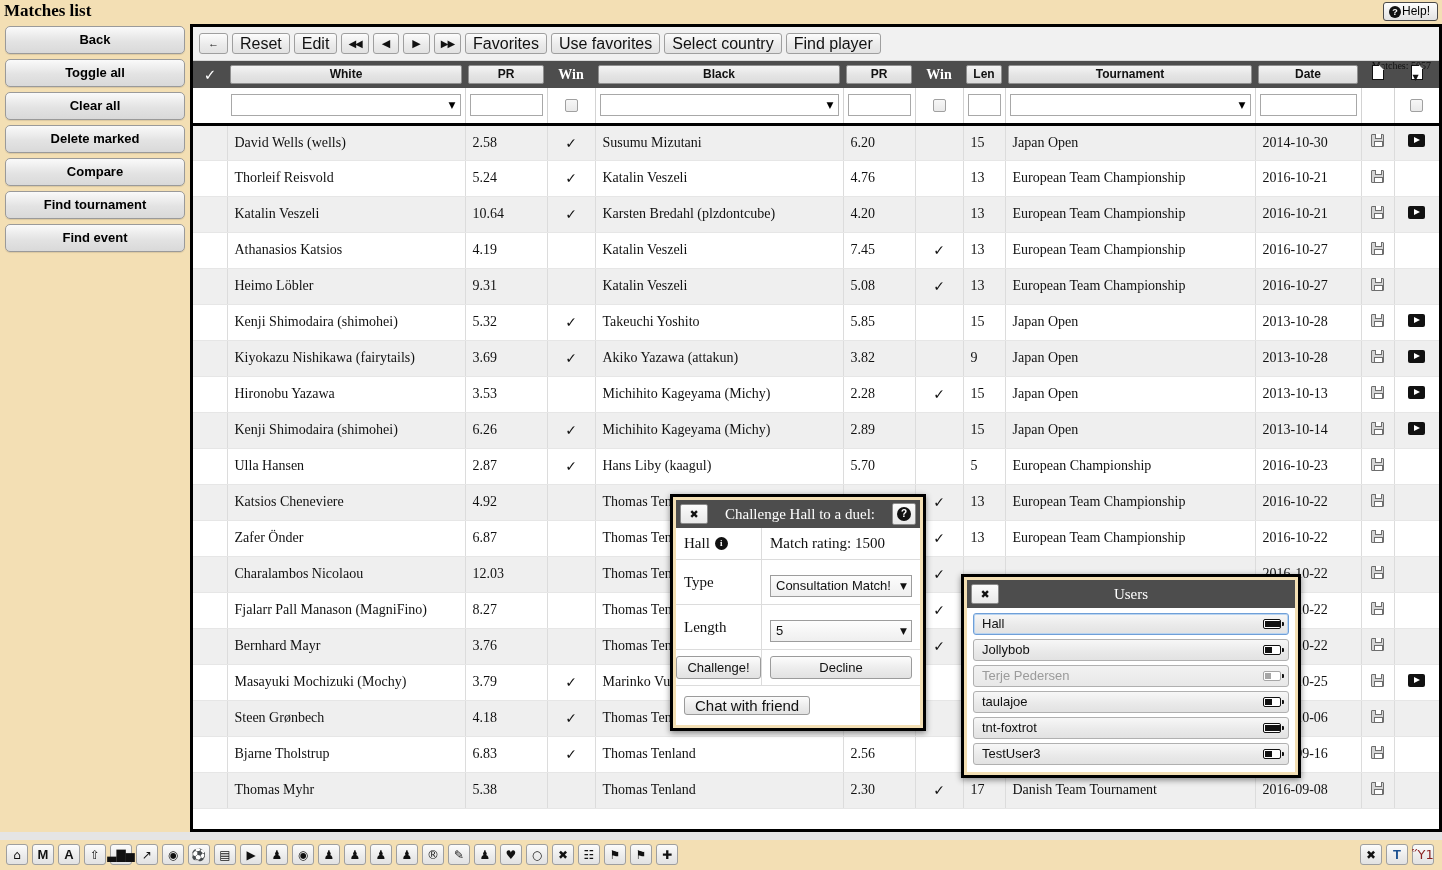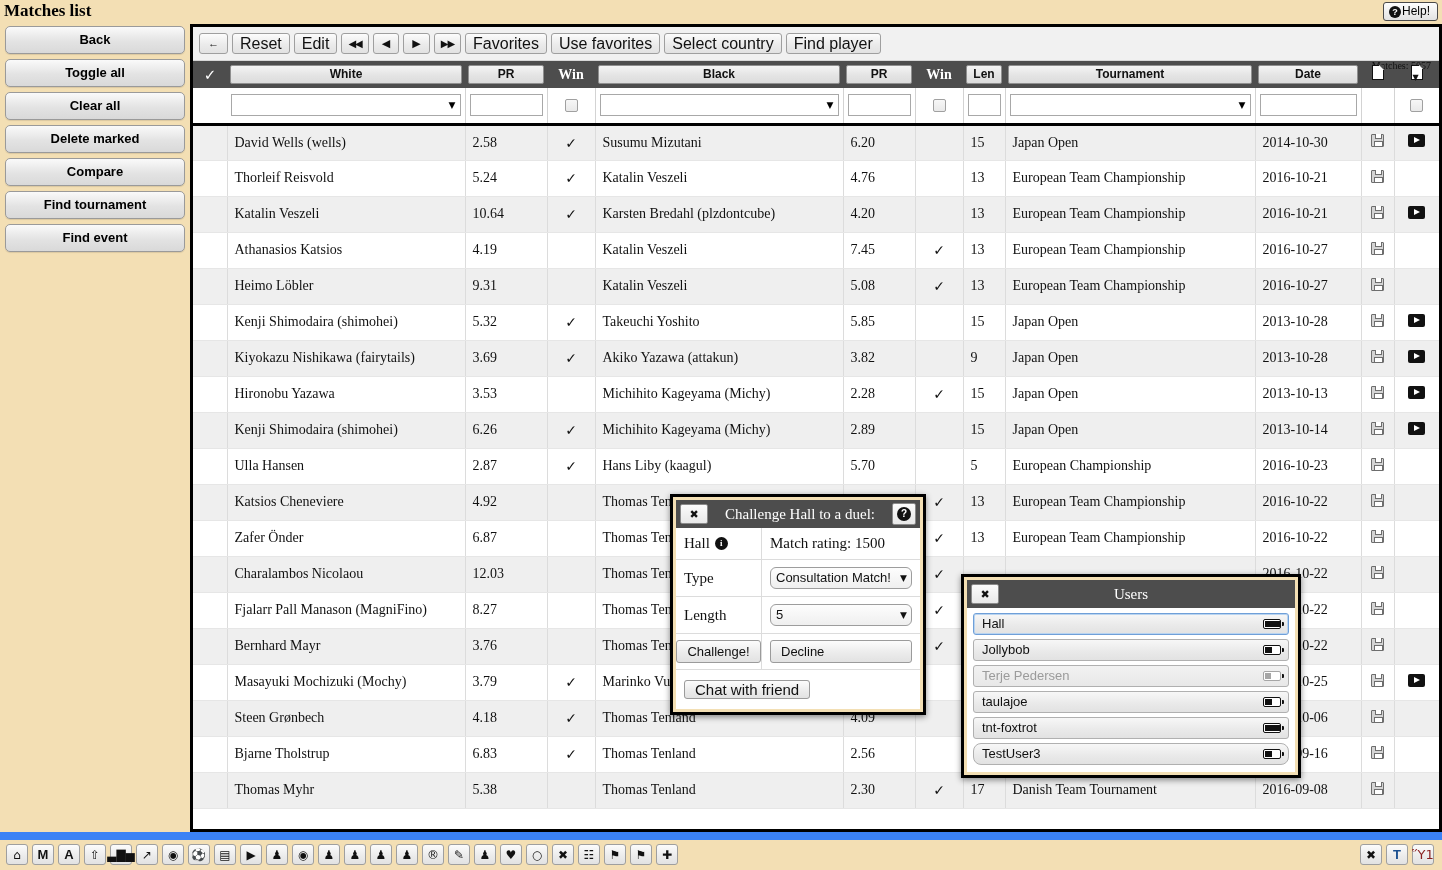--- a/index.html
+++ b/index.html
@@ -4,21 +4,21 @@
 <style>
   * { box-sizing: border-box; }
   html, body {
     margin: 0; padding: 0;
     width: 1442px; height: 870px;
     overflow: hidden;
     background: #f3dfb4;
     font-family: "Liberation Serif", serif;
     font-size: 14px;
   }
-  #app { position: relative; width: 1442px; height: 870px; background: #3b82f6; }
+  #app { position: relative; width: 1442px; height: 870px; background: #e5e5e5; }
 
   
   .titlebar {
     position: absolute; left: 0; top: 0; width: 1442px; height: 24px;
     background: #f3dfb4;
   }
   .titlebar .title {
     position: absolute; left: 4px; top: 1px;
     font-family: "Liberation Serif", serif;
     font-weight: bold; font-size: 17px; color: #000;
@@ -245,57 +245,57 @@
   }
   .dlg-cell-r { flex: 1; padding: 7px 8px; font-size: 15px; color: #111; }
   .info-dot {
     display: inline-block; width: 13px; height: 13px; border-radius: 50%;
     background: #111; color: #fff; font-size: 9px; font-weight: bold;
     text-align: center; line-height: 13px; font-family: "Liberation Serif", serif;
   }
   .dlg-sel {
     position: relative; width: 100%; height: 22px;
     background: linear-gradient(#fdfdfd,#efefef);
-    border: 1px solid #9d9d9d; border-radius: 6px;
+    border: 1px solid #9d9d9d; border-radius: 0;
     font-family: "Liberation Sans", sans-serif; font-size: 13px;
     color: #111; padding: 0 18px 0 5px; line-height: 20px; cursor: pointer;
-    white-space: nowrap; overflow: hidden;
+    white-space: nowrap; overflow: hidden; margin-top: 8px;
   }
   .dlg-sel .cav {
     position: absolute; right: 4px; top: 50%; transform: translateY(-50%);
     font-size: 9px; font-family: "DejaVu Sans", sans-serif;
   }
   .dlg-btnrow { display: flex; border-bottom: 1px solid #dcdcdc; }
   .dlg-btn {
     height: 23px; padding: 0 10px;
     background: linear-gradient(#fcfcfc,#ececec 55%,#e2e2e2);
     border: 1px solid #9b9b9b; border-radius: 3px;
     font-family: "Liberation Sans", sans-serif; font-size: 13px;
-    color: #111; cursor: pointer; line-height: 21px; 
+    color: #111; cursor: pointer; line-height: 21px; text-align: center;
   }
   .dlg-btnrow .cell1 {
     width: 86px; padding: 6px 6px; border-right: 1px solid #dcdcdc;
     display: flex; justify-content: center;
   }
   .dlg-btnrow .cell2 { flex: 1; padding: 6px 8px; display: flex; }
   .dlg-btnrow .cell2 .dlg-btn { width: 100%; }
   .dlg-wide { padding: 7px 8px; }
   .dlg-wide .dlg-btn { width: 100%; height: 27px; font-size: 15px; line-height: 25px; }
 
   
   .users-list { background: #fff; padding: 5px 6px 7px 6px; }
   .user-row {
     position: relative; height: 22px; margin-bottom: 4px;
     background: linear-gradient(#f7f7f7,#e9e9e9 60%,#e2e2e2);
     border: 1px solid #b0b0b0; border-radius: 3px;
     font-family: "Liberation Sans", sans-serif; font-size: 13px;
     color: #111; padding: 0 30px 0 8px; line-height: 20px; cursor: pointer;
     white-space: nowrap; overflow: hidden;
   }
-  .user-row:last-child { margin-bottom: 0; border-radius: 8px; }
+  .user-row:last-child { margin-bottom: 0; }
   .user-row.selected { border: 1px solid #6f9fd8; box-shadow: 0 0 0 1px #b9d4f0 inset; }
   .user-row.dim { color: #9b9b9b; background: linear-gradient(#f2f2f2,#e8e8e8); }
   .batt {
     position: absolute; right: 7px; top: 50%; transform: translateY(-50%);
     width: 18px; height: 10px; border: 1.5px solid #111; border-radius: 2px;
     background: #fff;
   }
   .batt:after {
     content: ""; position: absolute; right: -4px; top: 2px;
     width: 2px; height: 4px; background: #111; border-radius: 0 1px 1px 0;

